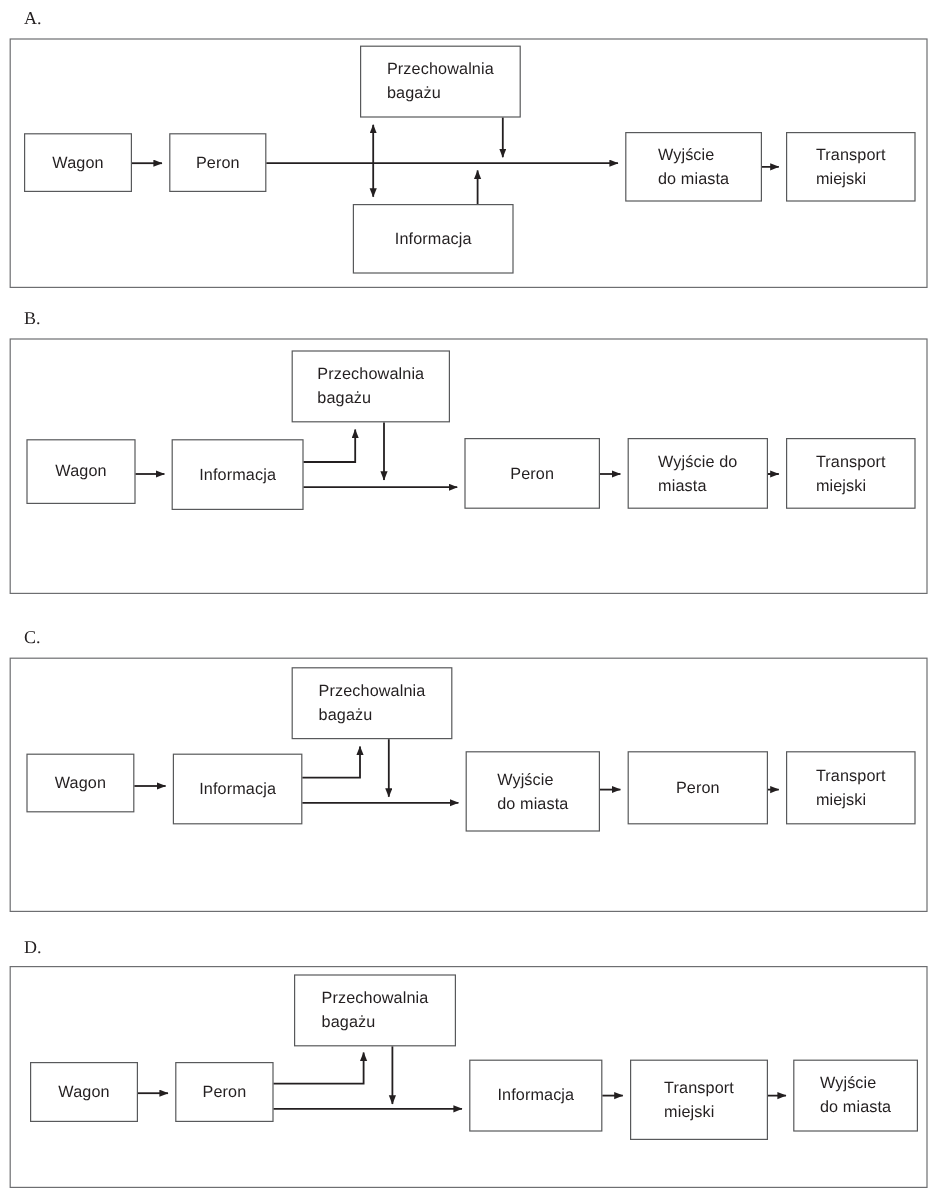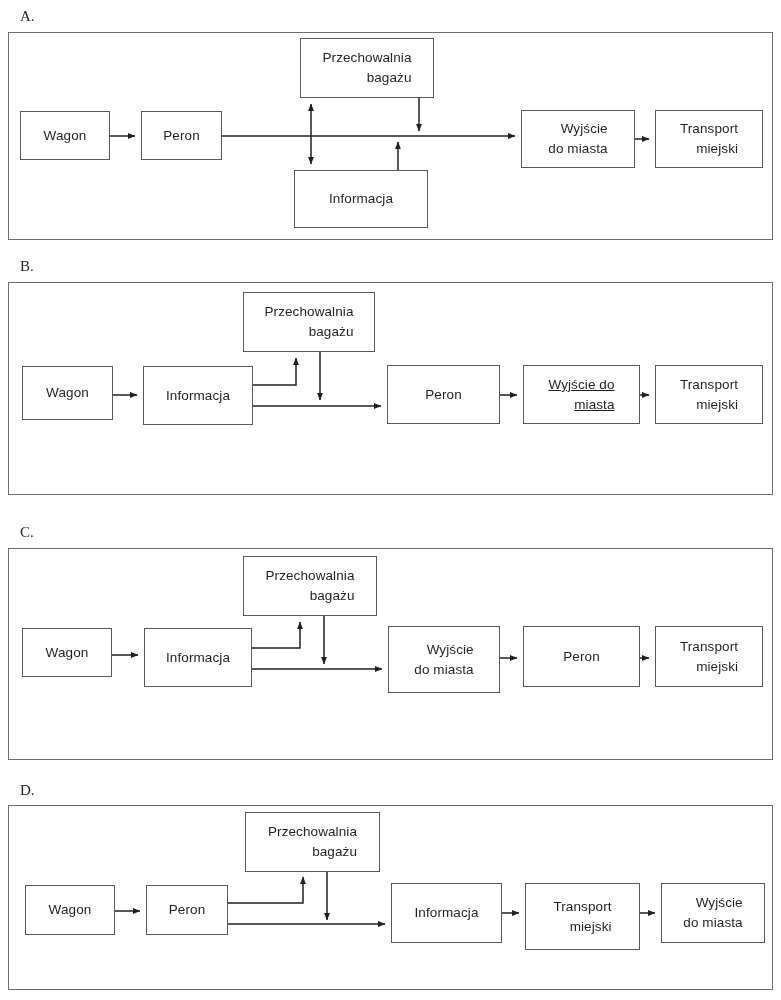--- a/index.html
+++ b/index.html
@@ -35,21 +35,21 @@
     box-sizing: border-box;
   }
   .node {
     position: absolute;
     border: 1.4px solid #58595b;
     background: #ffffff;
     box-sizing: border-box;
     display: flex;
     align-items: center;
     justify-content: center;
-    text-align: right;
+    text-align: left;
     font-size: 13.5px;
     line-height: 1.45;
     color: #231f20;
     letter-spacing: 0.1px;
   }
   .node span { display: block; white-space: pre-line; }
   .svg-layer {
     position: absolute;
     left: 0; top: 0;
     width: 781px;
@@ -96,21 +96,21 @@
   <div class="node" id="B-informacja" style="left: 143px; top: 366px; width: 110px; height: 59px;">
       <span>Informacja</span>
     </div>
   <div class="node" id="B-przechowalnia" style="left: 243px; top: 292px; width: 132px; height: 60px;">
       <span>Przechowalnia
 bagażu</span>
     </div>
   <div class="node" id="B-peron" style="left: 387px; top: 365px; width: 113px; height: 59px;">
       <span>Peron</span>
     </div>
-  <div class="node" id="B-wyjscie" style="left: 523px; top: 365px; width: 117px; height: 59px; text-decoration: underline;">
+  <div class="node" id="B-wyjscie" style="left: 523px; top: 365px; width: 117px; height: 59px;">
       <span>Wyjście do
 miasta</span>
     </div>
   <div class="node" id="B-transport" style="left: 655px; top: 365px; width: 108px; height: 59px;">
       <span>Transport
 miejski</span>
     </div>
 
   <div class="panel-letter" style="left:20px; top:525px;">C.</div>
   <div class="panel-frame" id="frame-C" style="left: 8px; top: 548px; width: 765px; height: 212px;"></div>

